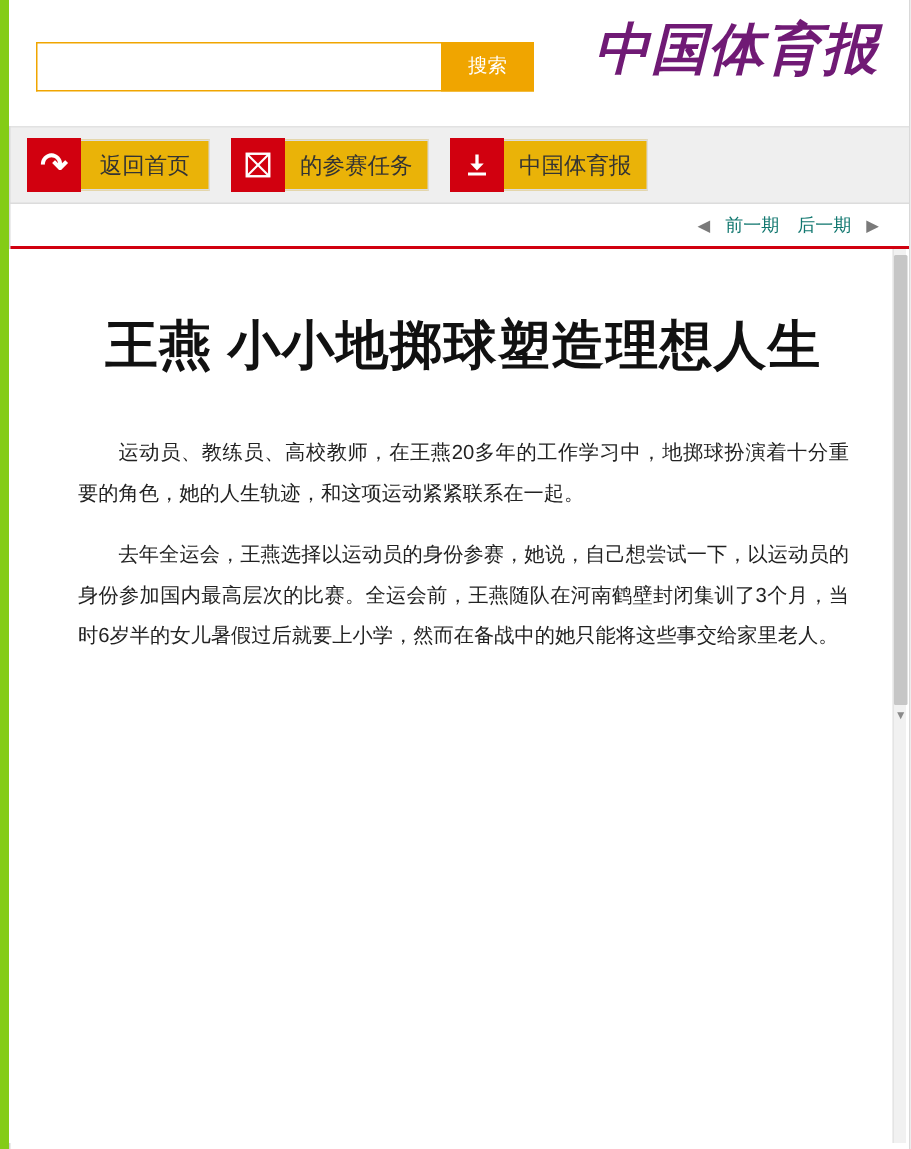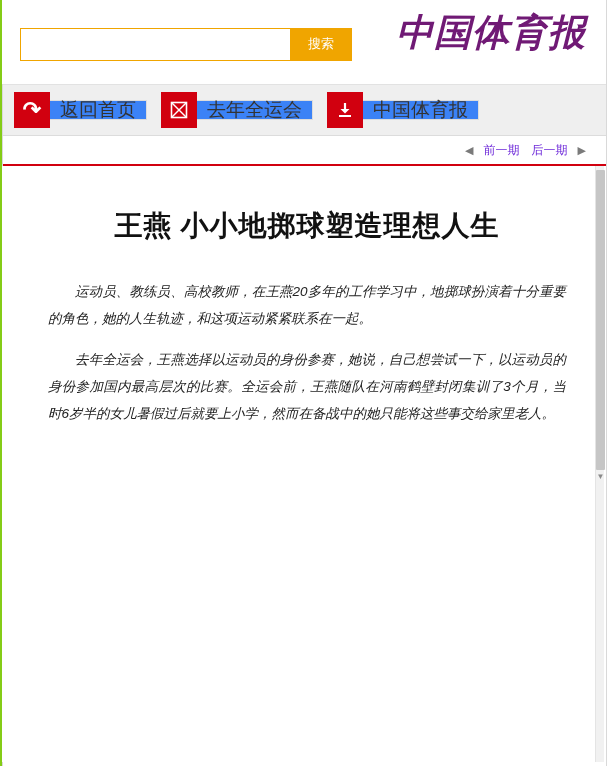--- a/index.html
+++ b/index.html
@@ -13,21 +13,21 @@
     background: #ffffff;
     font-family: "Liberation Sans", sans-serif;
     overflow: hidden;
     position: relative;
   }
   .page {
     width: 607px;
     height: 766px;
     position: relative;
     background: #fff;
-    border-left: 2px solid #84cc16;
+    border-left: 6px solid #84cc16;
     border-right: 1px solid #d9d9d9;
   }
 
   
   .header {
     height: 84px;
     background: #fff;
     display: flex;
     align-items: center;
     padding: 0 18px;
@@ -96,29 +96,29 @@
     background: #d1000f;
     color: #fff;
     display: flex;
     align-items: center;
     justify-content: center;
     font-size: 18px;
     line-height: 1;
     cursor: pointer;
   }
   .tool-label {
-    height: 20px;
+    height: 34px;
     min-width: 86px;
-    background: #3b82f6;
+    background: #eab308;
     border: 1px solid #dcdcdc;
     border-left: none;
     display: flex;
     align-items: center;
     justify-content: center;
-    font-size: 19px;
+    font-size: 15px;
     color: #333;
     padding: 0 10px;
     cursor: pointer;
     white-space: nowrap;
   }
   .tool-sep { width: 14px; }
 
   
   .ico-refresh::before { content: "\21B7"; font-size: 22px; font-weight: bold; }
 
@@ -134,39 +134,39 @@
     color: #444;
     border-bottom: 2px solid #d1000f;
   }
   .pager-arrow {
     color: #7a7a7a;
     font-size: 11px;
     padding: 0 4px;
     cursor: pointer;
   }
   .pager-link {
-    color: #6d28d9;
+    color: #0f766e;
     padding: 0 6px;
     cursor: pointer;
     text-decoration: none;
   }
 
   
   .article-area {
     position: relative;
     height: 596px;
     overflow: hidden;
     background: #fff;
   }
   .article {
     padding: 28px 40px 10px 46px;
   }
   .headline {
     font-family: "Liberation Serif", serif;
-    font-size: 28px;
+    font-size: 35px;
     font-weight: bold;
     color: #111;
     text-align: center;
     letter-spacing: 1px;
     margin: 14px 0 34px 0;
     line-height: 1.3;
   }
   .byline {
     font-size: 13.5px;
     color: #222;
@@ -174,21 +174,20 @@
     text-indent: 2em;
     line-height: 1.9;
   }
   .para {
     font-size: 13.5px;
     color: #222;
     line-height: 2.0;
     margin: 0 0 14px 0;
     text-indent: 2em;
     text-align: justify;
-    font-style: italic;
   }
 
   
   .scrollbar {
     position: absolute;
     top: 0;
     right: 2px;
     width: 9px;
     height: 100%;
     background: #f1f1f1;
@@ -246,21 +245,21 @@
     <div class="tool-sep"></div>
 
     <div class="tool-group">
       <div class="tool-icon">
         <svg width="18" height="18" viewBox="0 0 18 18" aria-hidden="true">
           <rect x="1.5" y="1.5" width="15" height="15" fill="none" stroke="#fff" stroke-width="1.6"></rect>
           <line x1="1.5" y1="1.5" x2="16.5" y2="16.5" stroke="#fff" stroke-width="1.4"></line>
           <line x1="16.5" y1="1.5" x2="1.5" y2="16.5" stroke="#fff" stroke-width="1.4"></line>
         </svg>
       </div>
-      <div class="tool-label">去年全运会</div>
+      <div class="tool-label">的参赛任务</div>
     </div>
     <div class="tool-sep"></div>
 
     <div class="tool-group">
       <div class="tool-icon">
         <svg width="18" height="18" viewBox="0 0 18 18" aria-hidden="true">
           <path d="M9 2 L9 10" stroke="#fff" stroke-width="2.2" fill="none"></path>
           <path d="M4.5 8 L9 12.6 L13.5 8 Z" fill="#fff"></path>
           <rect x="3" y="14" width="12" height="2" fill="#fff"></rect>
         </svg>

